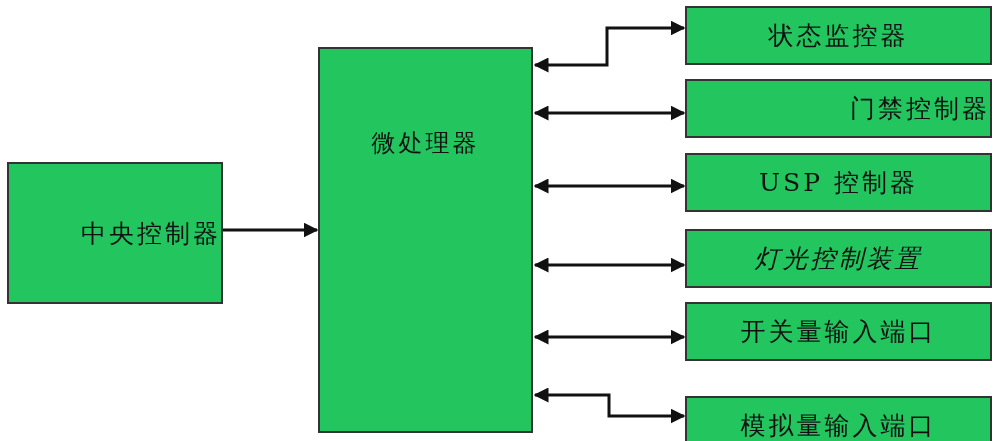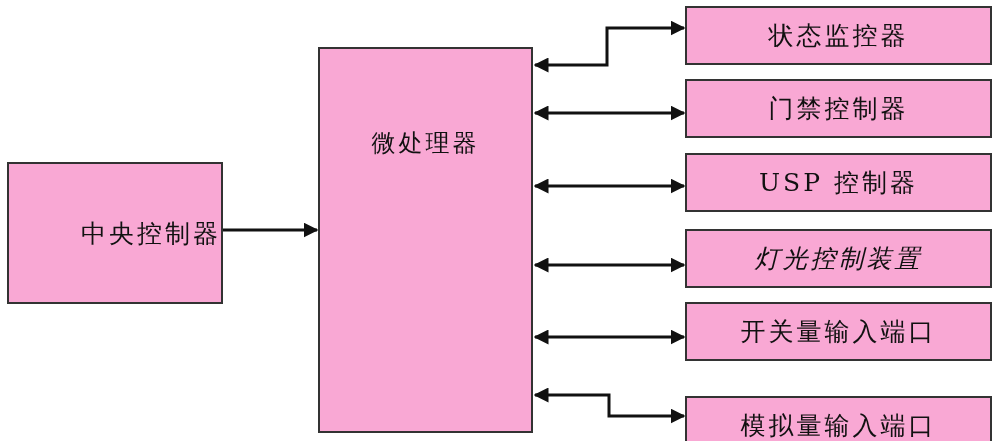--- a/index.html
+++ b/index.html
@@ -1,39 +1,39 @@
 <!DOCTYPE html>
 <html><head>
 <meta charset="utf-8">
 <style>
   html, body { margin:0; padding:0; background:#ffffff; }
   body { width:1000px; height:441px; position:relative; overflow:hidden;
          font-family:"DejaVu Serif", "Liberation Serif", serif; color:#111; }
-  .box { position:absolute; box-sizing:border-box; border:2px solid #333; background:#f9a8d4;
+  .box { position:absolute; box-sizing:border-box; border:2px solid #333; background:#22c55e;
          display:flex; align-items:center; justify-content:center; font-size:25px; letter-spacing:3px; }
   #central { left:7px; top:162px; width:216px; height:142px; justify-content:flex-end; padding-left:28px; }
   #micro { left:318px; top:47px; width:215px; height:386px; align-items:flex-start; padding-top:78px; font-size:24px; }
   .periph { left:685px; width:307px; height:59px; }
   svg#wires { position:absolute; left:0; top:0; }
 </style>
 </head>
 <body>
 
 <div class="box" id="central">
   <span>中央控制器</span>
 </div>
 
 <div class="box" id="micro">
   <span>微处理器</span>
 </div>
 
 <div class="box periph" style="top:6px;">
   <span>状态监控器</span>
 </div>
-<div class="box periph" style="top:79px;">
+<div class="box periph" style="top:79px;justify-content:flex-end;">
   <span>门禁控制器</span>
 </div>
 <div class="box periph" style="top:153px;">
   <span>USP 控制器</span>
 </div>
 <div class="box periph" style="top:229px;font-style:italic;">
   <span>灯光控制装置</span>
 </div>
 <div class="box periph" style="top:302px;align-items:center;">
   <span>开关量输入端口</span>

